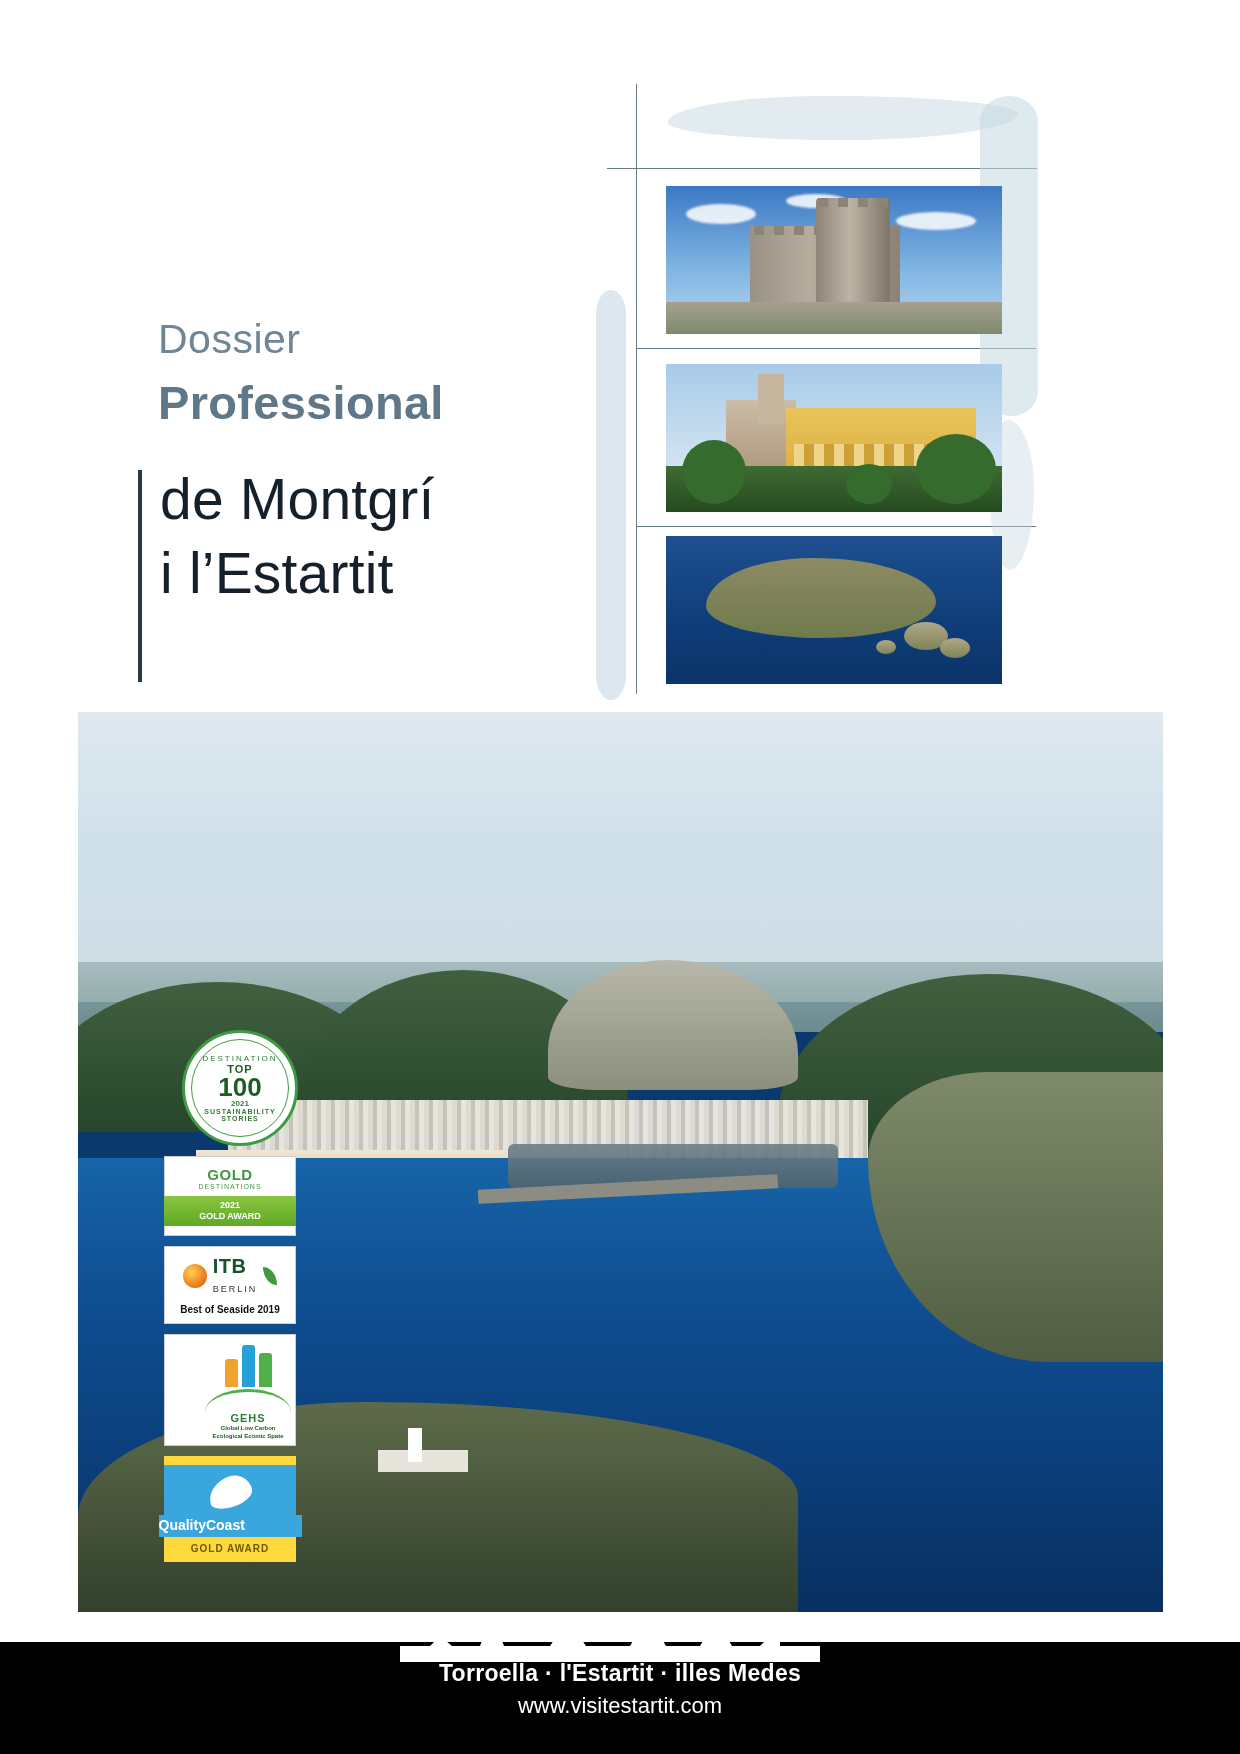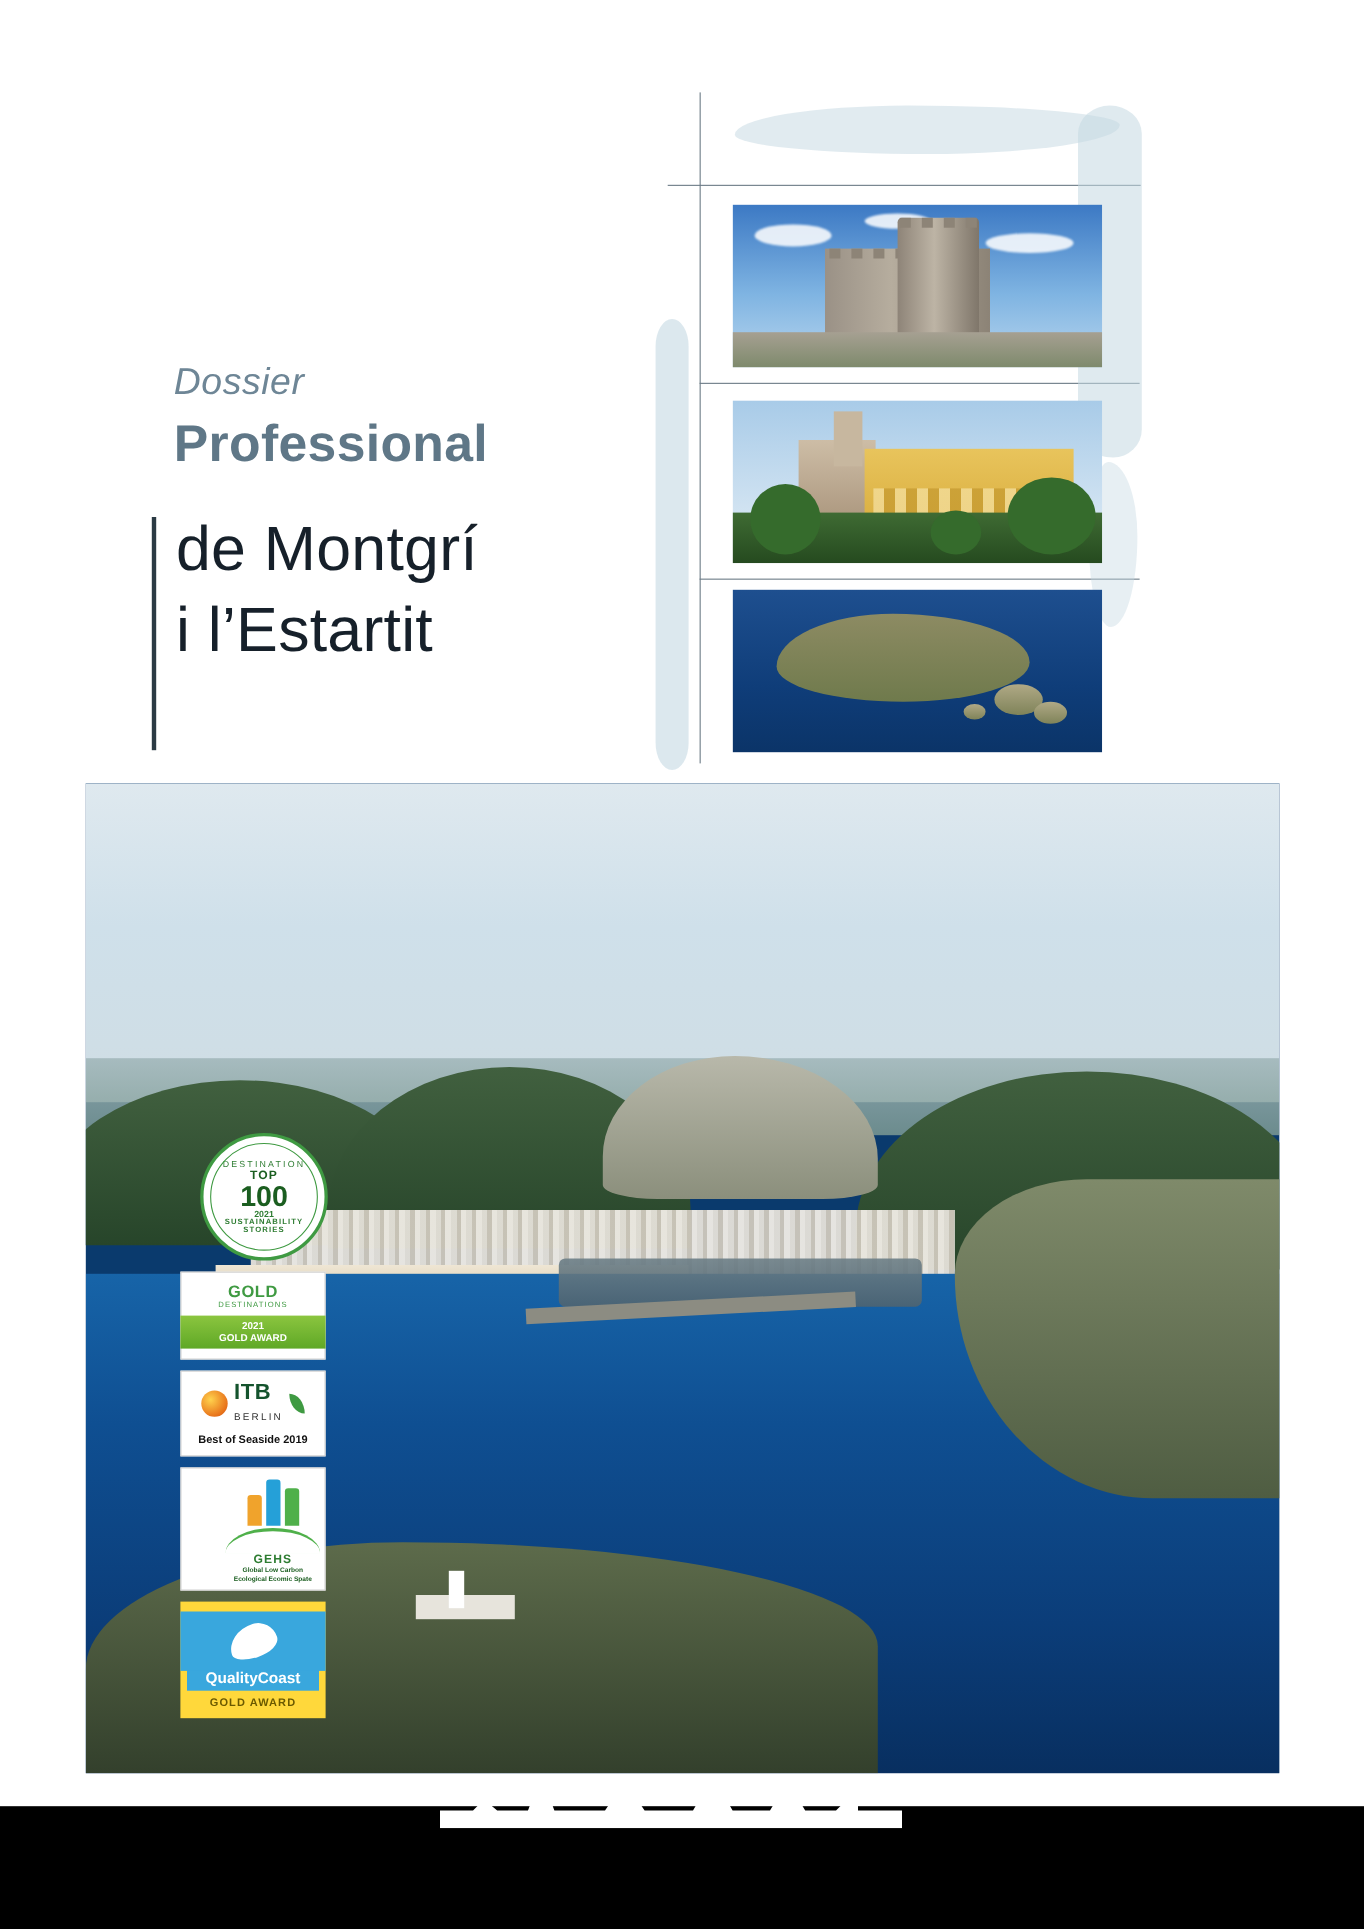--- a/index.html
+++ b/index.html
@@ -133,22 +133,22 @@
     position: absolute; background: linear-gradient(#8d8b63,#6f7a4c);
     border-radius: 46% 54% 50% 50% / 60% 55% 45% 40%;
   }
   .islet {
     position: absolute; background: linear-gradient(#b0a986,#7f8359);
     border-radius: 50%;
   }
 
   
   .kicker {
-    position: absolute; left: 158px; top: 328px;
-    font-size: 34px; color: #6e8696; letter-spacing: .5px; font-style: italic;
+    position: absolute; left: 158px; top: 316px;
+    font-size: 41px; color: #6e8696; letter-spacing: .5px;
   }
   .kicker-strong {
     position: absolute; left: 158px; top: 375px;
     font-size: 47px; color: #5f7787; font-weight: bold; letter-spacing: .3px;
   }
   .title-rule {
     position: absolute; left: 138px; top: 470px;
     width: 4px; height: 212px; background: #2b3a44;
   }
   .title {
@@ -469,25 +469,29 @@
     <div class="gehs-arc"></div>
     <div class="gehs-name">GEHS</div>
     <div class="gehs-cap">Global Low Carbon</div>
     <div class="gehs-cap">Ecological Ecomic Spate</div>
   </div>
 
   <div class="badge badge-qc">
     <div class="qc-top">
       <span class="qc-dolphin"></span>
     </div>
-    <div class="qc-name" style="color:#ffffff;background:#39a7dd;width:120px;text-align:center;margin-top:-4px;padding:2px 0 4px 0;">QualityCoast</div>
+    <div class="qc-name" style="color:#ffffff;background:#39a7dd;width:132px;margin-top:-4px;padding:2px 11px 4px 0;">QualityCoast</div>
     <div class="qc-award">GOLD AWARD</div>
   </div>
 </div>
 
 <div class="footer">
   <svg class="skyline" viewBox="0 0 420 46" preserveAspectRatio="none">
     <path d="M0,46 L0,30 L30,30 L40,20 L52,30 L80,30 L86,14 L92,6 L98,14 L104,30 L150,30
              L158,18 L168,10 L178,18 L186,30 L230,30 L238,16 L248,8 L258,16 L266,30
              L300,30 L306,20 L316,12 L326,20 L332,30 L360,30 L368,22 L380,22 L380,30
              L420,30 L420,46 Z" fill="#ffffff"></path>
   </svg>
+  <div class="footer-text">
+    <div class="footer-title">Torroella · l'Estartit · illes Medes</div>
+    <div class="footer-url">www.visitestartit.com</div>
+  </div>
 </div>
 
 </body></html>

